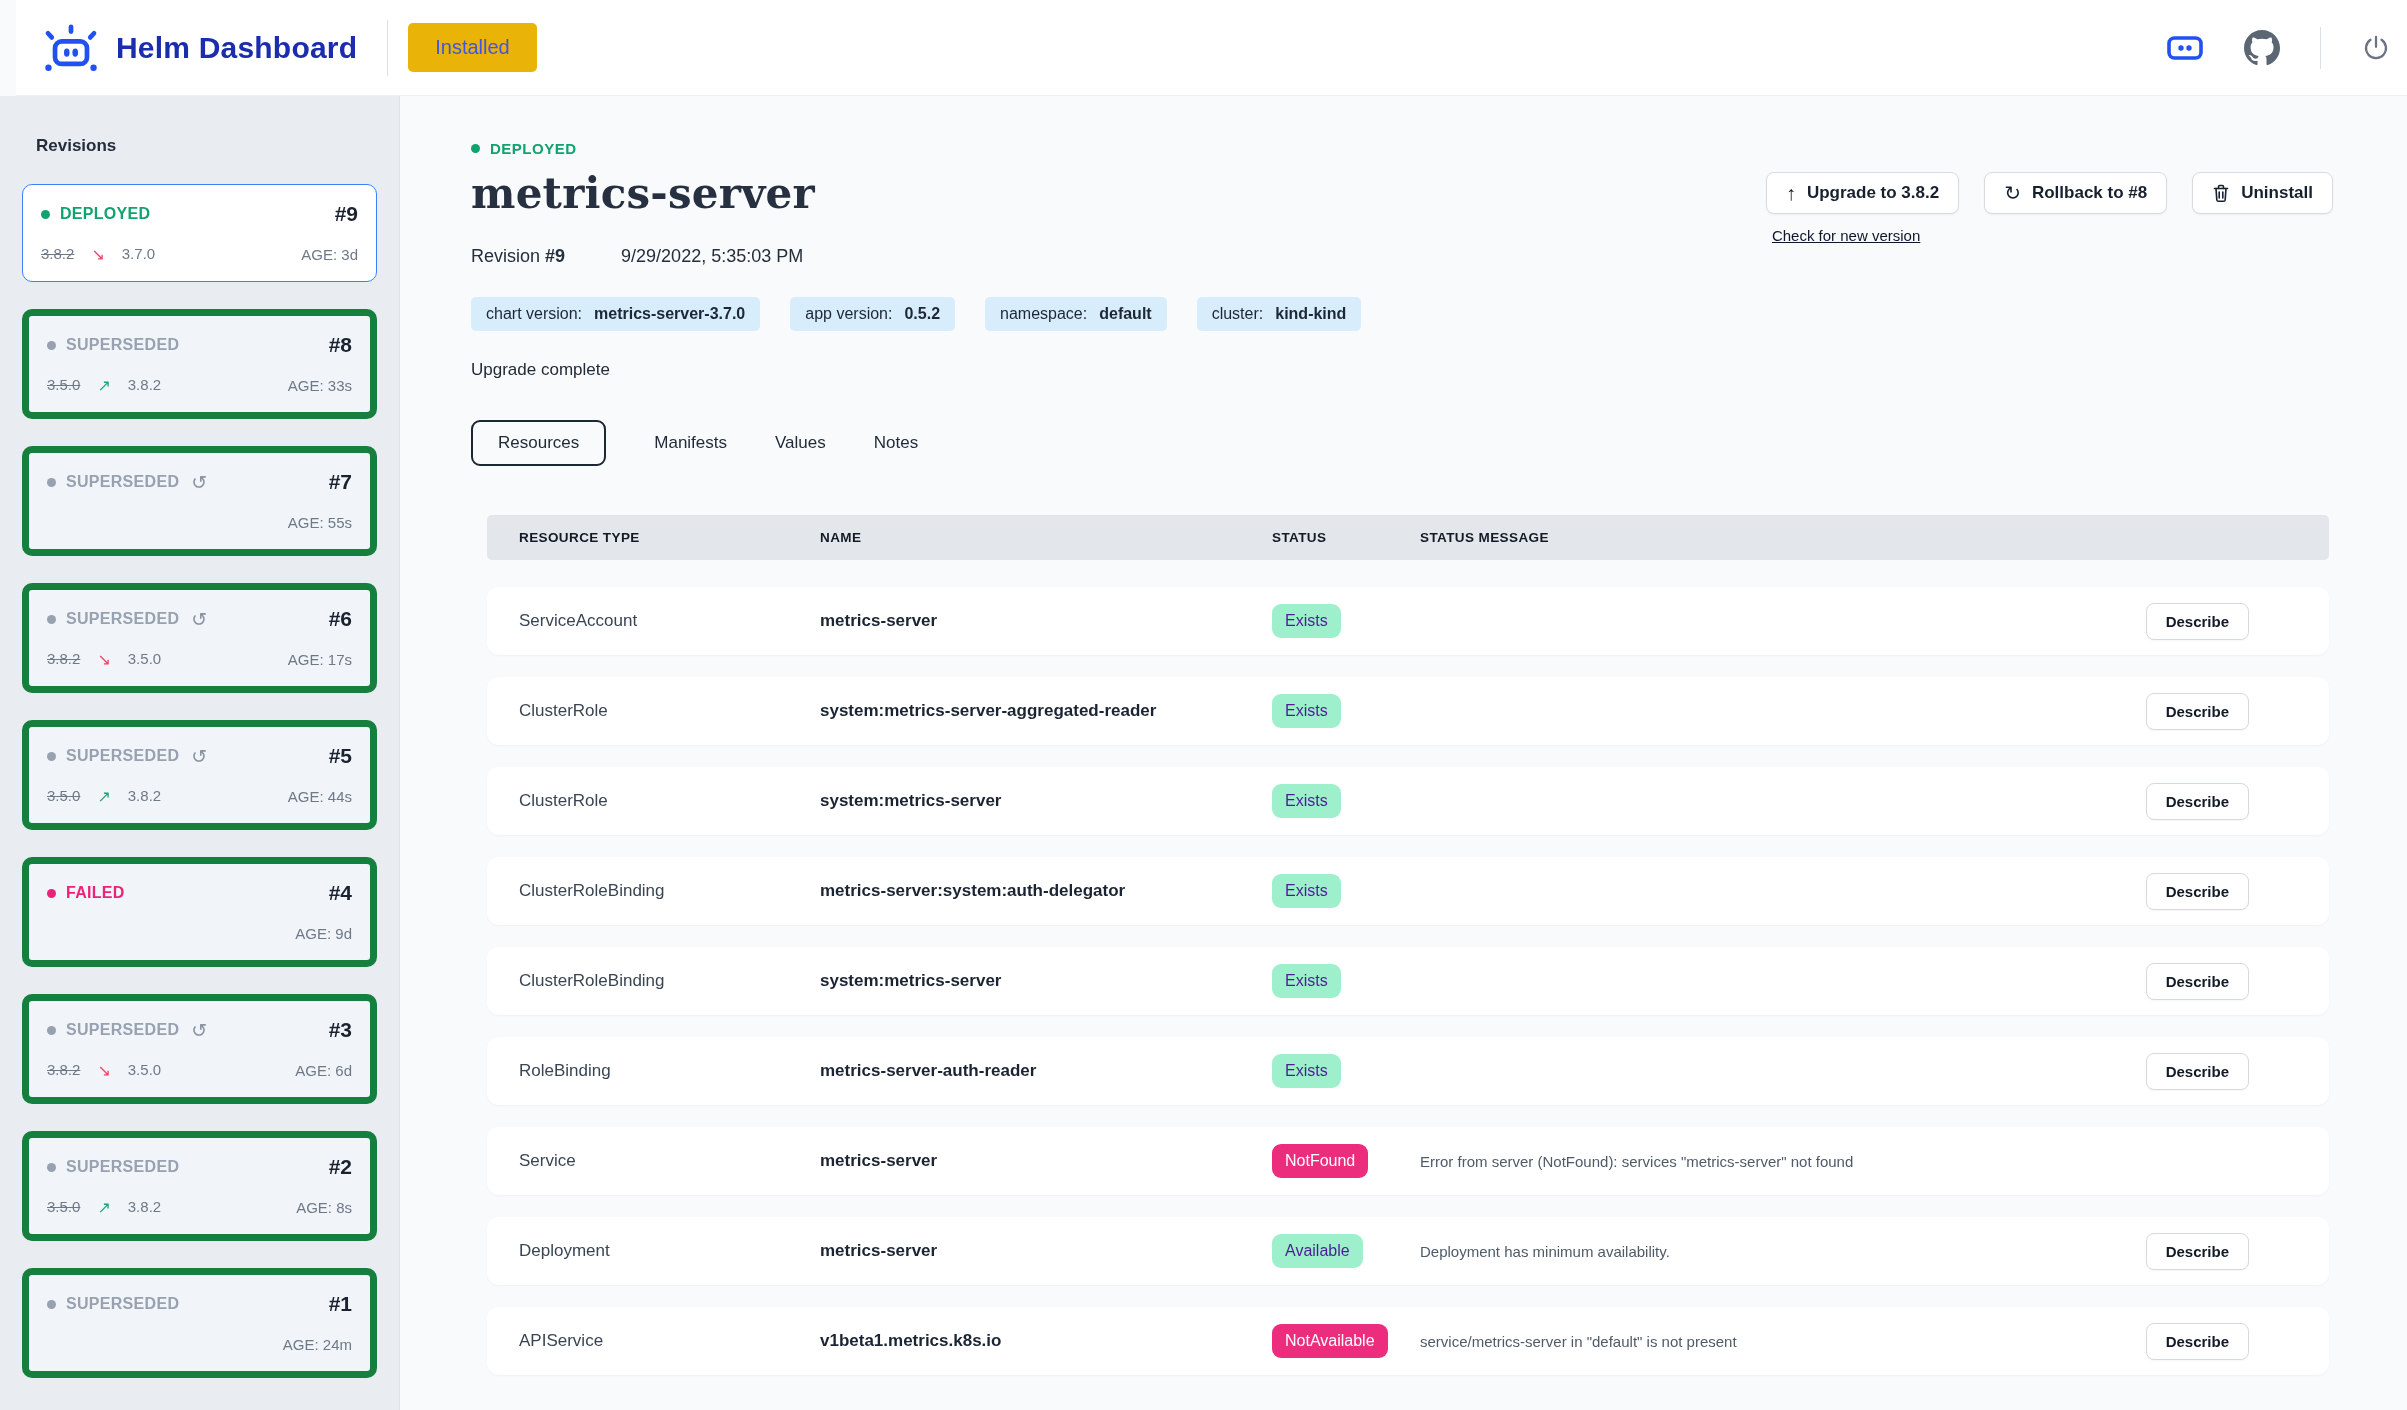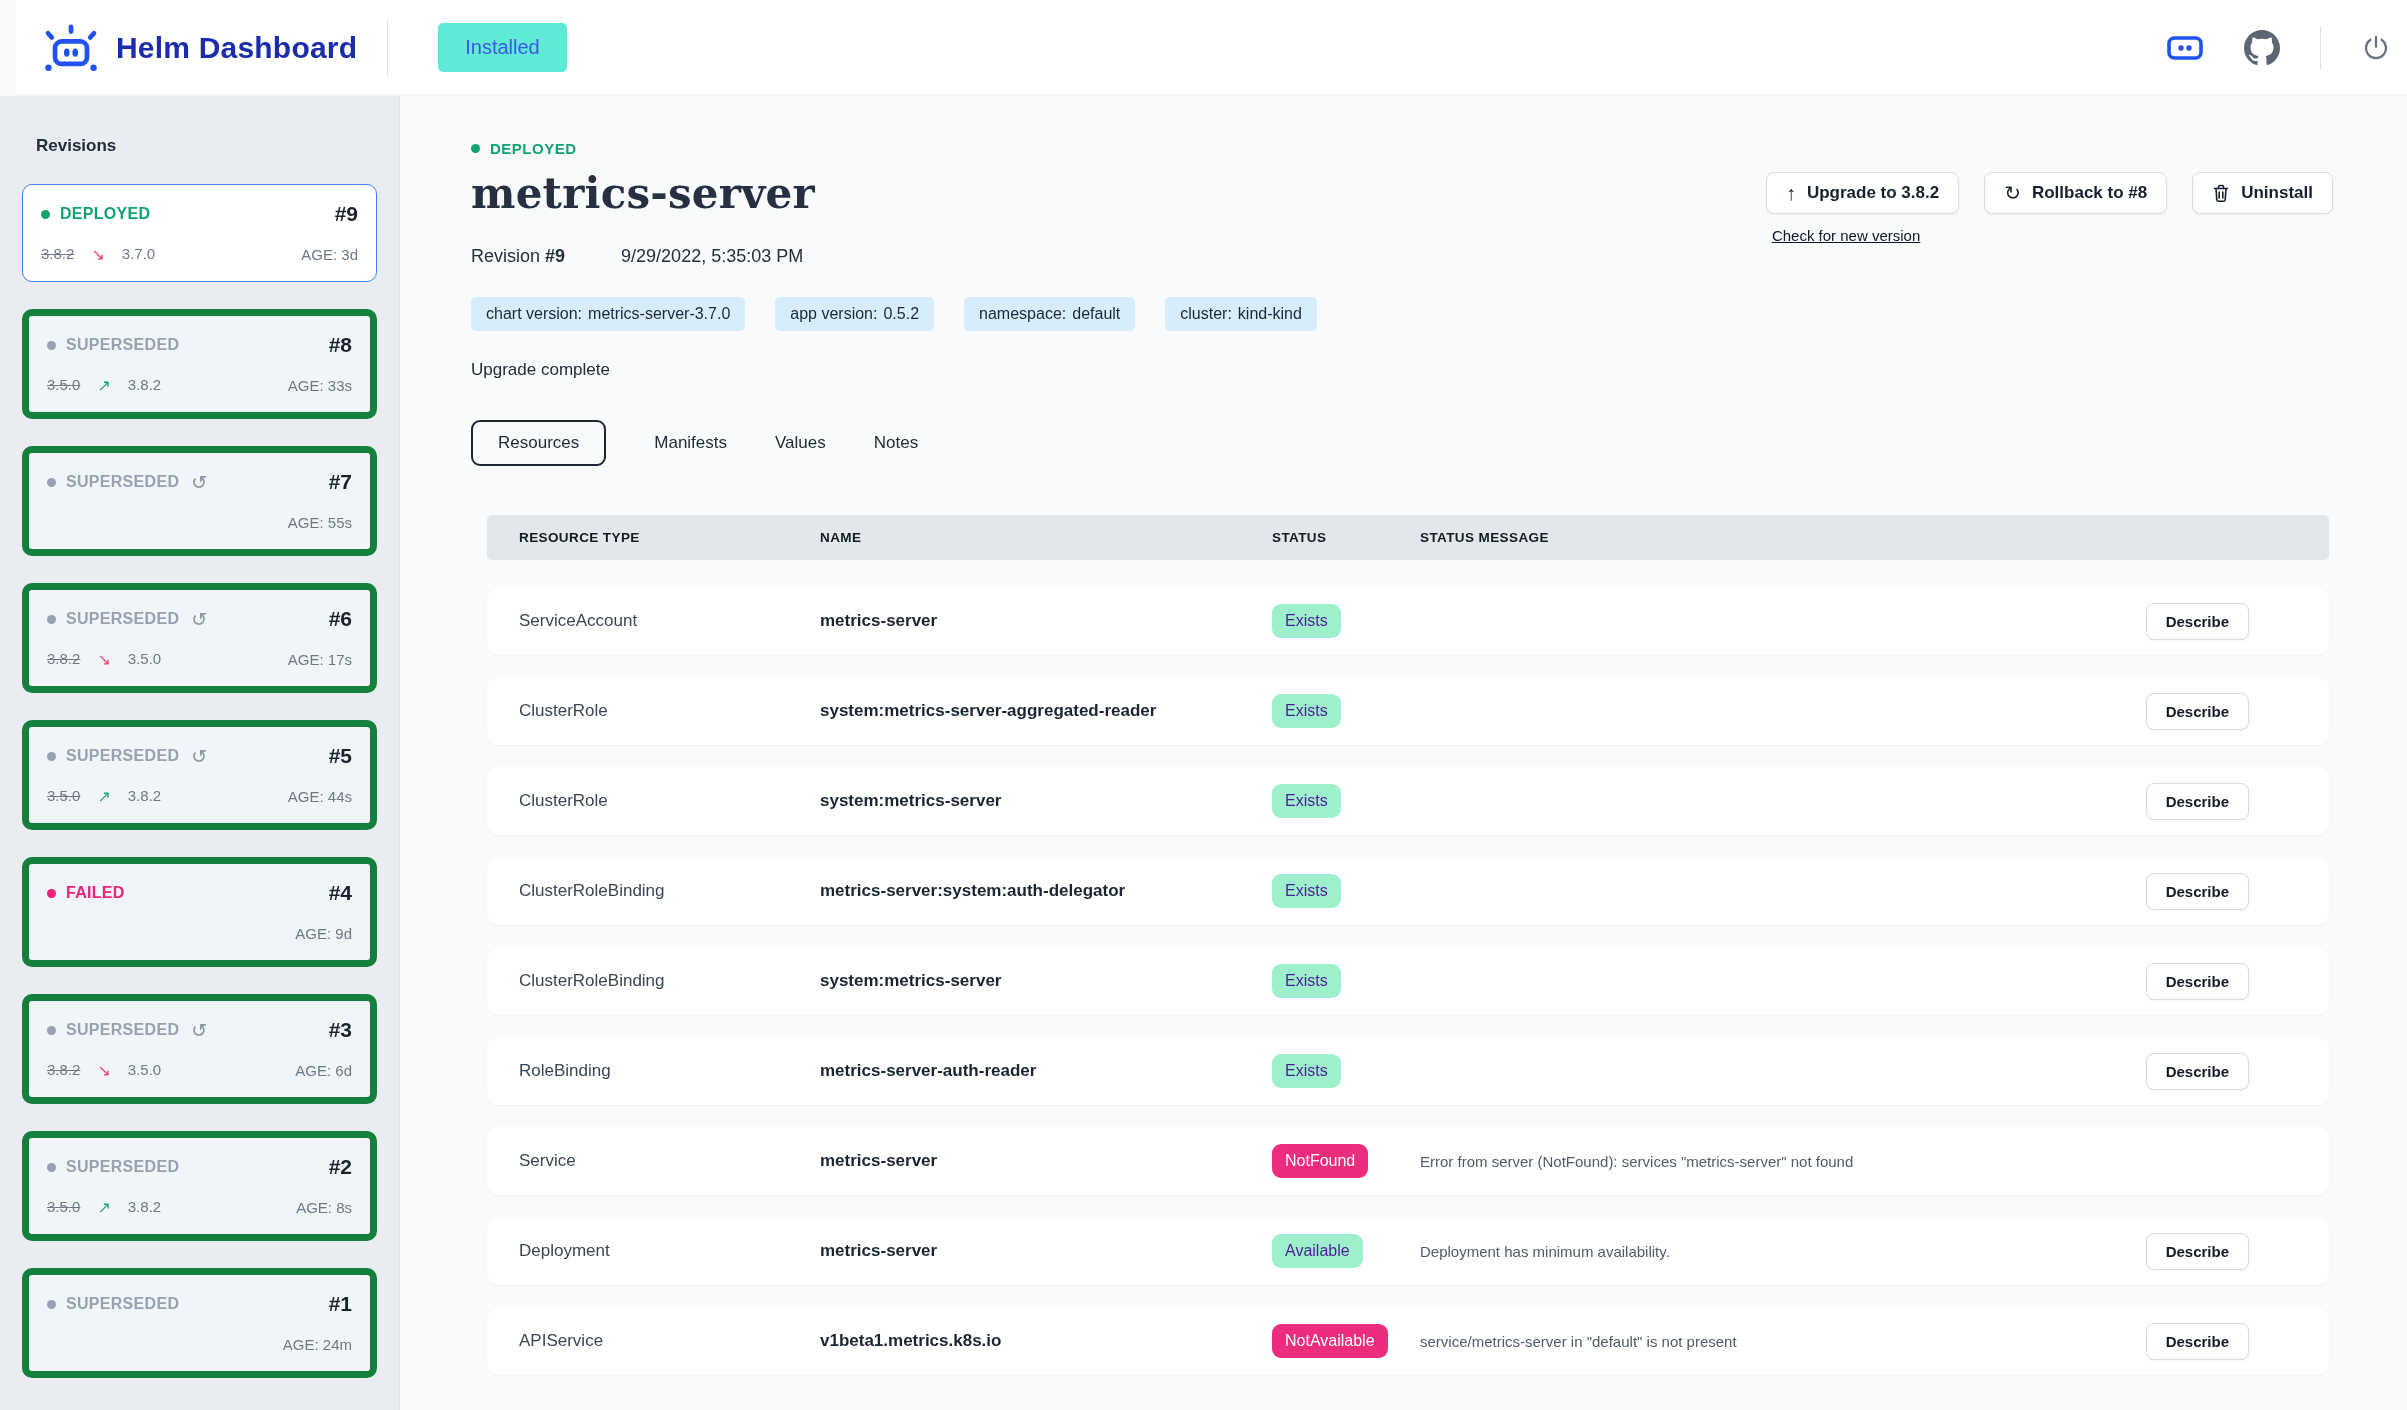--- a/index.html
+++ b/index.html
@@ -11,21 +11,21 @@
   *{margin:0;padding:0;box-sizing:border-box}
   html,body{width:2407px;height:1410px;overflow:hidden}
   body{font-family:"Liberation Sans",sans-serif;background:#f8fafc;color:#1f2937;position:relative}
 
   
   .header{position:absolute;top:0;left:16px;width:2407px;height:96px;background:#fff;
     display:flex;align-items:center;padding:0 24px;border-bottom:1px solid #eef1f4;z-index:5}
   .brand{display:flex;align-items:center;gap:14px}
   .app-title{font-size:30px;font-weight:700;color:var(--title-navy);letter-spacing:.2px}
   .hdr-divider{width:1px;height:56px;background:#dbdfe6;margin-left:30px}
-  .nav-installed{margin-left:50px;padding:13px 27px;border-radius:5px;background:#5eead4;
+  .nav-installed{margin-left:20px;padding:13px 27px;border-radius:5px;background:#eab308;
     color:#4155e4;font-size:20px;cursor:pointer}
   .hdr-right{margin-left:auto;display:flex;align-items:center;gap:40px;padding-right:8px}
   .hicon{display:inline-flex;align-items:center;cursor:pointer}
   .hdr-right .vdiv{width:1px;height:42px;background:#dbdfe6}
 
   
   .sidebar{position:absolute;top:96px;left:0;bottom:0;width:400px;background:#e9edf2;
     border-right:1px solid #dfe3e9;padding:40px 22px 0 22px}
   .rev-title{font-size:17px;font-weight:700;color:#232d3b;margin:0 0 28px 14px}
   .rev-card{background:#f1f5f9;border:7px solid #15803d;border-radius:10px;
@@ -61,21 +61,21 @@
   .actions-row{display:flex;gap:25px}
   .act-btn{display:inline-flex;align-items:center;gap:11px;padding:10px 19px;background:#fff;
     border:1px solid #d8dce2;border-radius:8px;font-size:17px;font-weight:700;color:#16202e;
     cursor:pointer;box-shadow:0 1px 2px rgba(16,24,40,.05);white-space:nowrap}
   .act-btn .glyph{font-size:20px;font-weight:400;line-height:1}
   .check-link{margin-top:13px;margin-left:6px;font-size:15px;color:#0f172a;
     text-decoration:underline;cursor:pointer;width:fit-content}
 
   .chips{display:flex;gap:30px;margin-top:30px}
   .chip{background:var(--chip-bg);border-radius:5px;padding:8px 15px;font-size:16px;color:#1d2735;white-space:nowrap}
-  .chip b{margin-left:6px;font-weight:400}
+  .chip b{margin-left:12px;font-weight:700}
   .upgrade-status{margin-top:29px;font-size:17px;color:#222b38}
 
   .tabs{display:flex;align-items:center;gap:48px;margin-top:40px}
   .tab{font-size:17px;color:#1f2937;cursor:pointer;padding:13px 0}
   .tab.active{border:2px solid #1d2633;border-radius:9px;padding:11px 25px;background:transparent}
 
   .table{margin-top:49px;margin-left:16px}
   .thead,.trow{display:grid;grid-template-columns:301px 452px 148px 1fr 140px;
     align-items:center;padding:0 80px 0 32px}
   .thead{background:#e3e7ec;border-radius:5px;height:45px;margin-bottom:27px}

